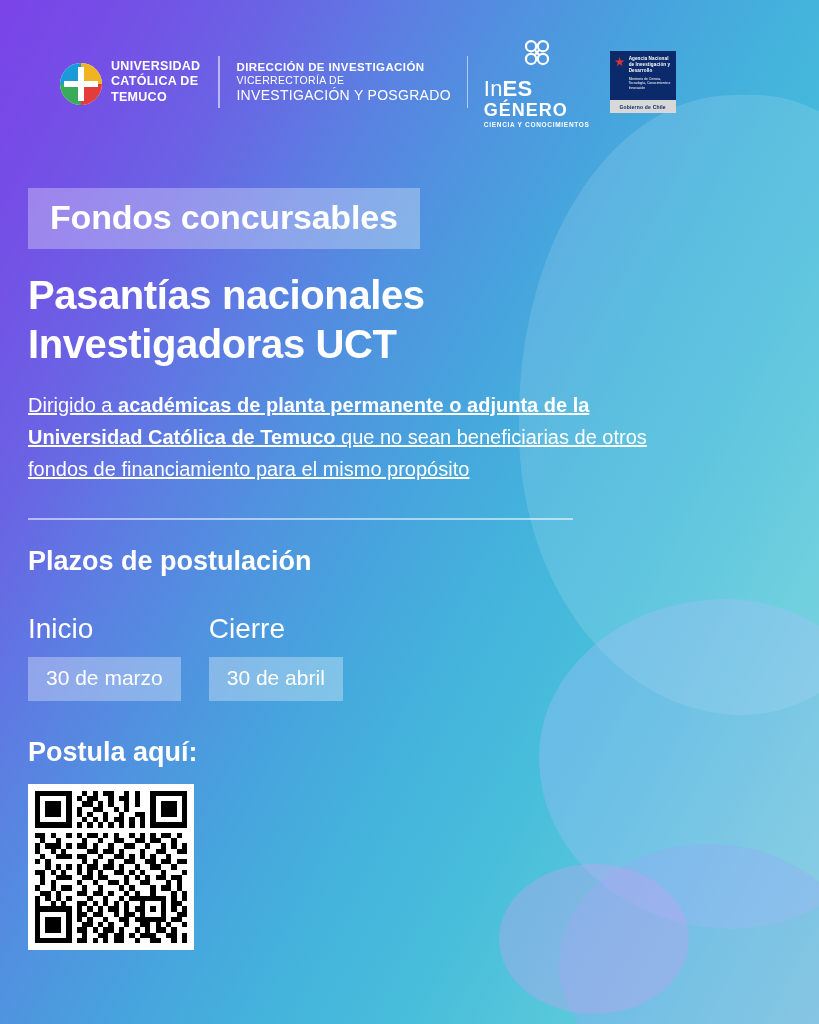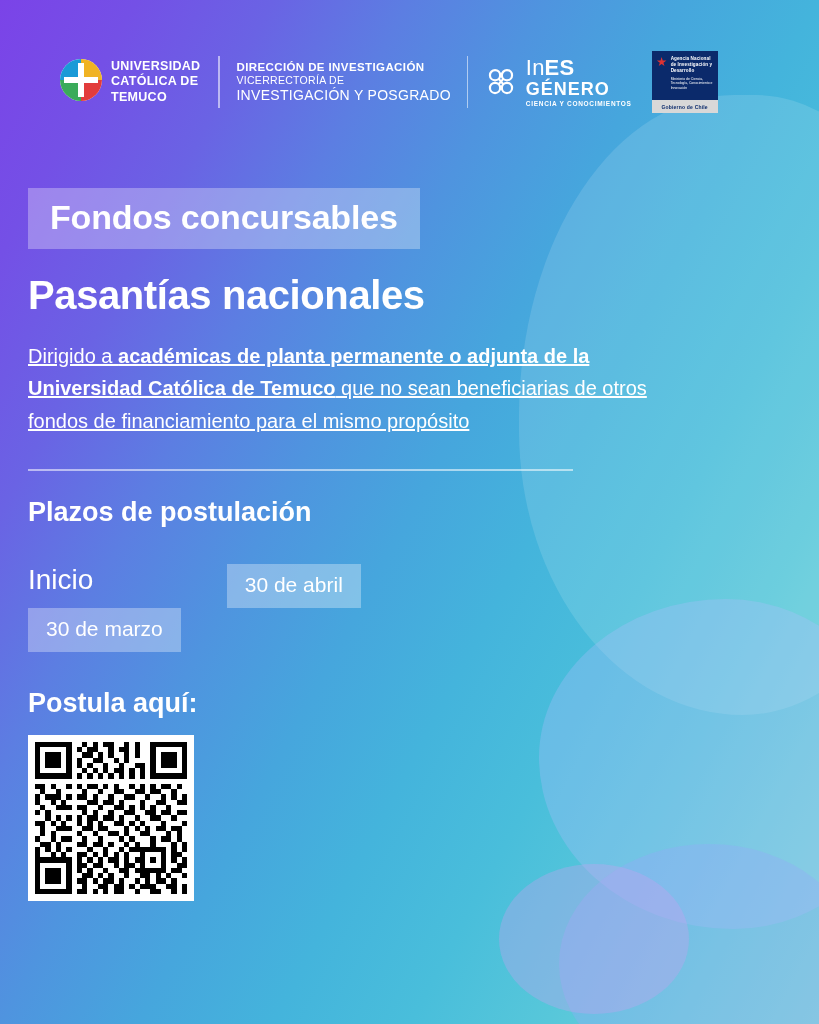--- a/index.html
+++ b/index.html
@@ -70,21 +70,21 @@
     left: 60px;
     right: 60px;
     height: 68px;
     display: flex;
     align-items: center;
     gap: 0;
   }
 
   .uct-logo {
     display: flex;
-    align-items: flex-start;
+    align-items: flex-end;
     gap: 9px;
     padding-right: 18px;
   }
   .uct-mark {
     width: 42px; height: 42px;
     border-radius: 50%;
     background: #fff;
     position: relative;
     overflow: hidden;
     flex: none;
@@ -128,20 +128,21 @@
   }
   .blk .l1 { font-size: 11.5px; font-weight: bold; letter-spacing: 0.4px; }
   .blk .l2 { font-size: 10.5px; font-weight: normal; letter-spacing: 0.3px; }
   .blk .l3 { font-size: 14px; font-weight: normal; letter-spacing: 0.3px; }
 
   .ines {
     display: flex;
     align-items: center;
     gap: 8px;
     padding: 0 14px 0 16px;
+    flex-direction: column;
   }
   .ines-mark { width: 34px; height: 34px; flex: none; }
   .ines-text { color: #fff; line-height: 1.0; }
   .ines-text .t1 { font-size: 22px; font-weight: bold; letter-spacing: 0.2px; }
   .ines-text .t1 .lo { font-weight: normal; }
   .ines-text .t2 { font-size: 18px; font-weight: bold; letter-spacing: 1px; margin-top: 1px; }
   .ines-text .t3 { font-size: 6.5px; font-weight: bold; letter-spacing: 0.7px; margin-top: 3px; }
 
   .anid {
     width: 66px;
@@ -218,21 +219,21 @@
 
   h2.section {
     color: #fff;
     font-size: 27px;
     font-weight: bold;
     margin-bottom: 36px;
   }
 
   .dates {
     display: flex;
-    gap: 46px;
+    gap: 28px;
     margin-bottom: 36px;
   }
   .date-col { }
   .date-label {
     color: #fff;
     font-size: 28px;
     font-weight: normal;
     margin-bottom: 12px;
   }
   .date-chip {
@@ -336,34 +337,36 @@
   </div>
 
   <div class="content">
 
     <div class="ribbon">
       <span>Fondos concursables</span>
     </div>
 
     <h1 class="title">
       <div>Pasantías nacionales</div>
+      <div>Investigadoras UCT</div>
     </h1>
 
     <p class="lead"><span>Dirigido a </span><b>académicas de planta permanente o adjunta de la Universidad Católica de Temuco</b><span> que no sean beneficiarias de otros fondos de financiamiento para el mismo propósito</span></p>
 
     <div class="rule"></div>
 
     <h2 class="section">Plazos de postulación</h2>
 
     <div class="dates">
       <div class="date-col">
         <div class="date-label">Inicio</div>
         <div class="date-chip">30 de marzo</div>
       </div>
       <div class="date-col">
+        <div class="date-label">Cierre</div>
         <div class="date-chip">30 de abril</div>
       </div>
     </div>
 
     <h3 class="apply">Postula aquí:</h3>
 
     <div class="qr-wrap">
       <svg class="qr" viewBox="0 0 29 29" shape-rendering="crispEdges">
         <rect width="29" height="29" fill="#ffffff"></rect>
         <g fill="#000000">

